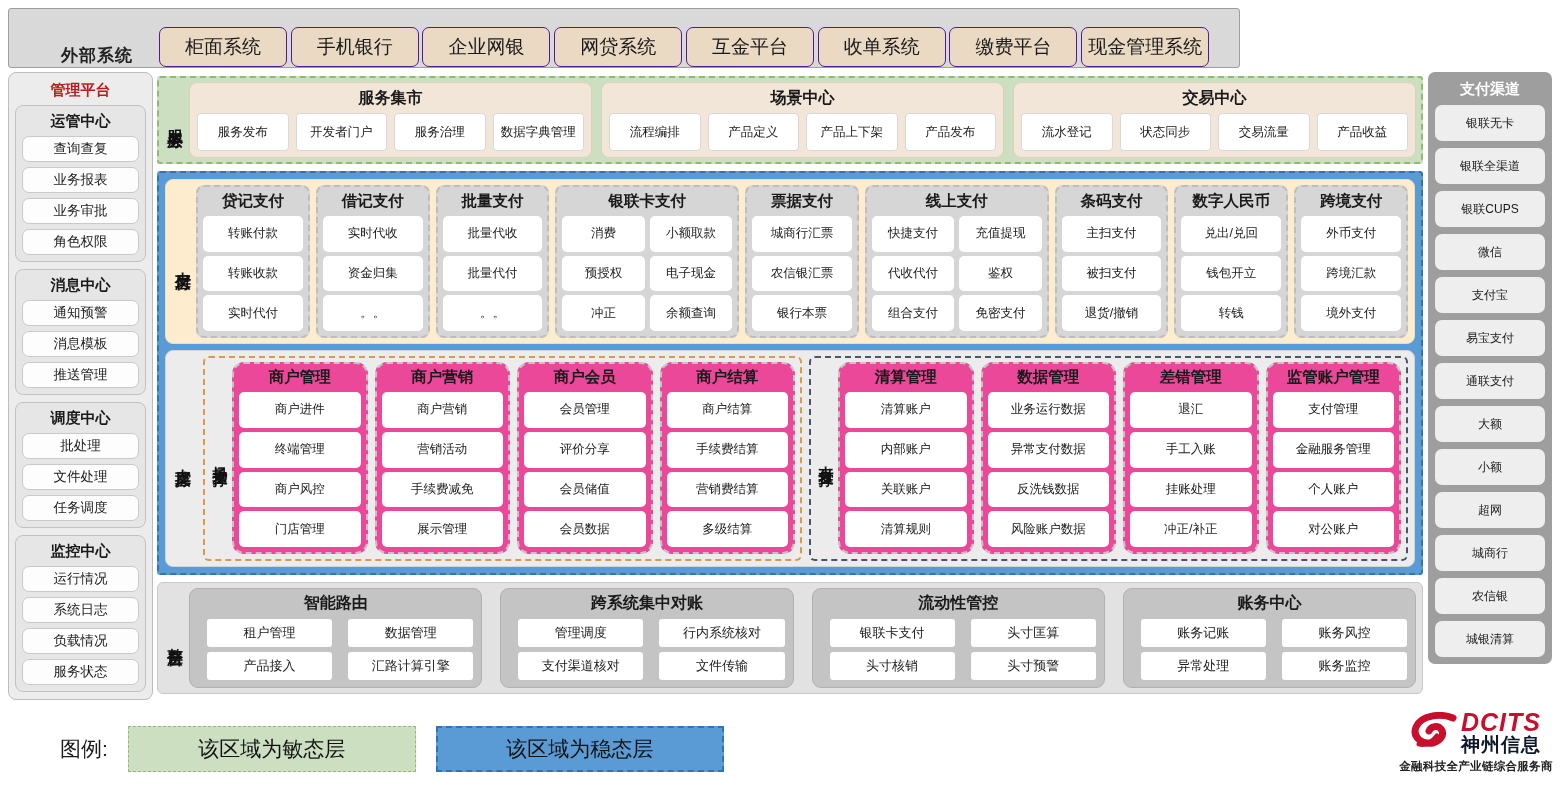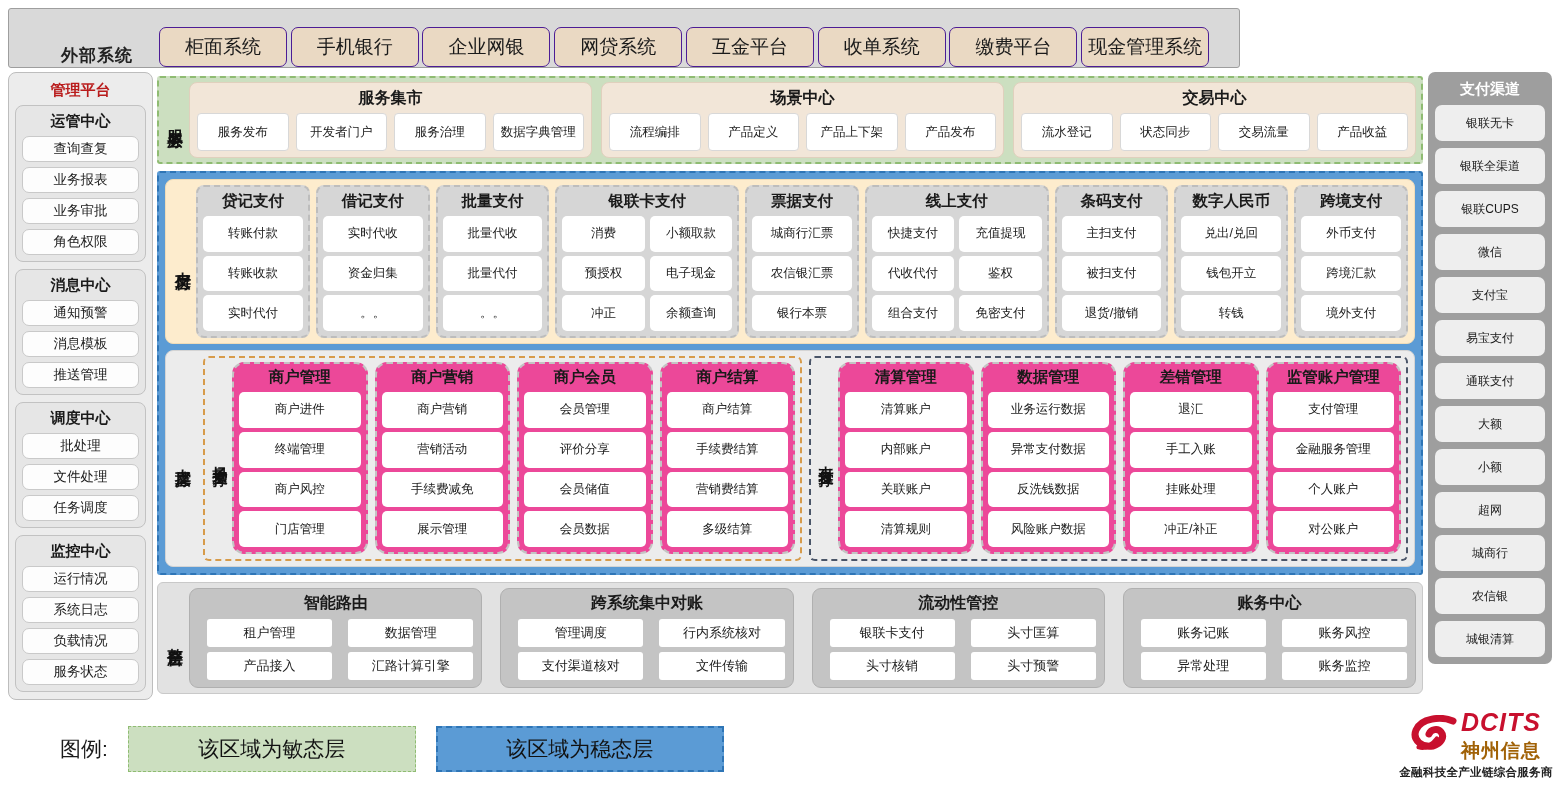--- a/index.html
+++ b/index.html
@@ -185,21 +185,21 @@
     position: absolute; left: 1388px; top: 710px; width: 176px;
     text-align: center;
   }
   .logo-main { display: flex; align-items: center; justify-content: center; gap: 4px; }
   .logo-mark { width: 46px; height: 40px; flex: none; }
   .logo-words { text-align: left; line-height: 1; }
   .logo-dcits {
     font-size: 25px; font-weight: bold; color: #c8102e;
     letter-spacing: 1px; font-style: italic;
   }
-  .logo-cn { font-size: 19px; font-weight: bold; color: #a16207; letter-spacing: 1px; margin-top: 6px; }
+  .logo-cn { font-size: 19px; font-weight: bold; color: #0f172a; letter-spacing: 1px; margin-top: 0; }
   .logo-tag { font-size: 11.5px; font-weight: bold; color: #222; margin-top: 5px; letter-spacing: 0.3px; }
 </style>
 </head>
 <body>
 
 <div class="ext-bar">
   <div class="ext-title">外部系统</div>
   <div class="ext-items" id="ext-items">
       <div class="ext-chip">柜面系统</div>
       <div class="ext-chip">手机银行</div>

